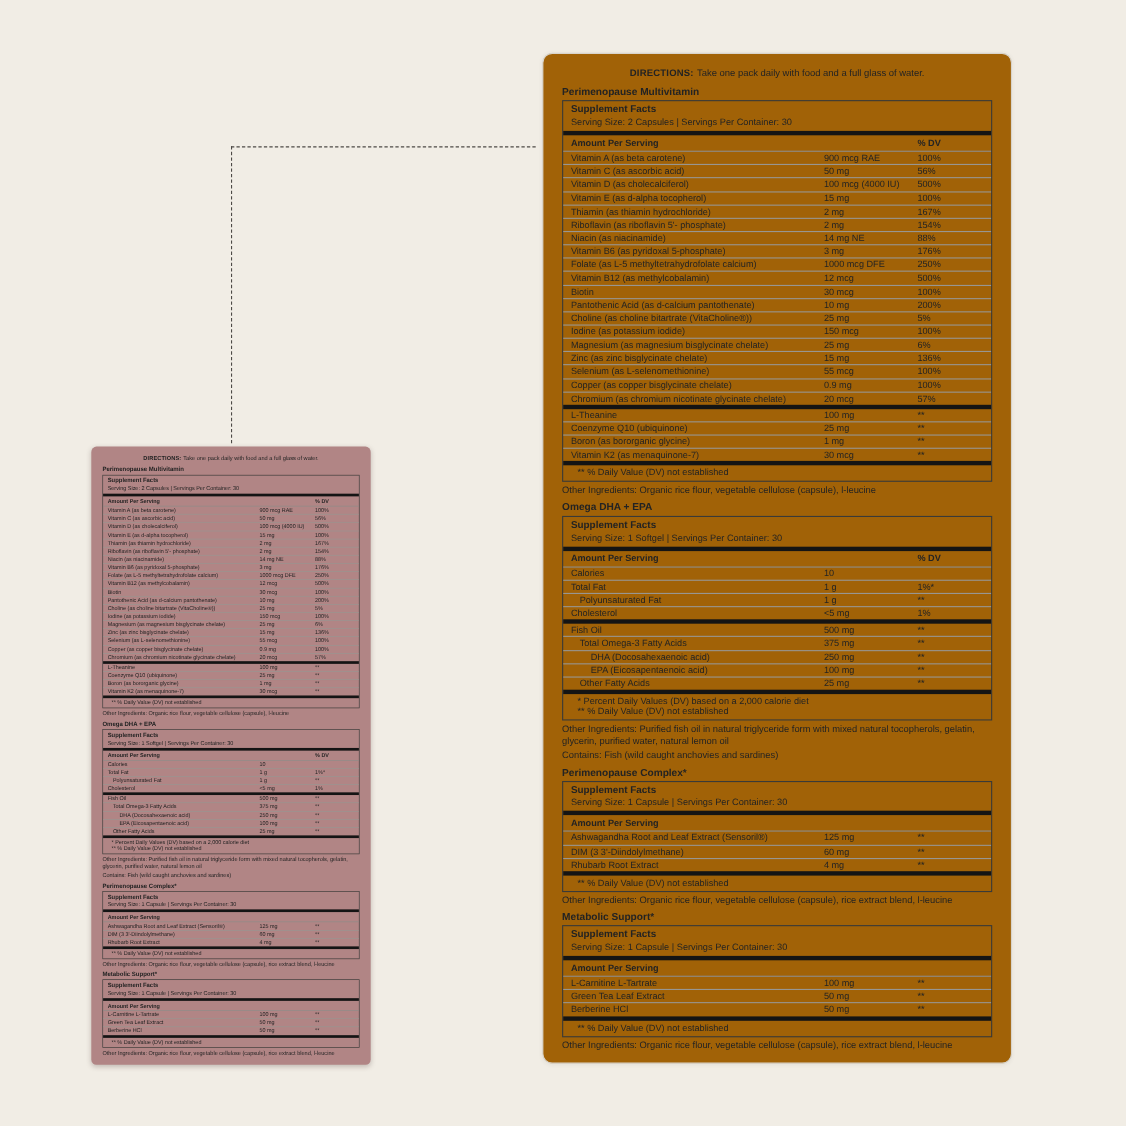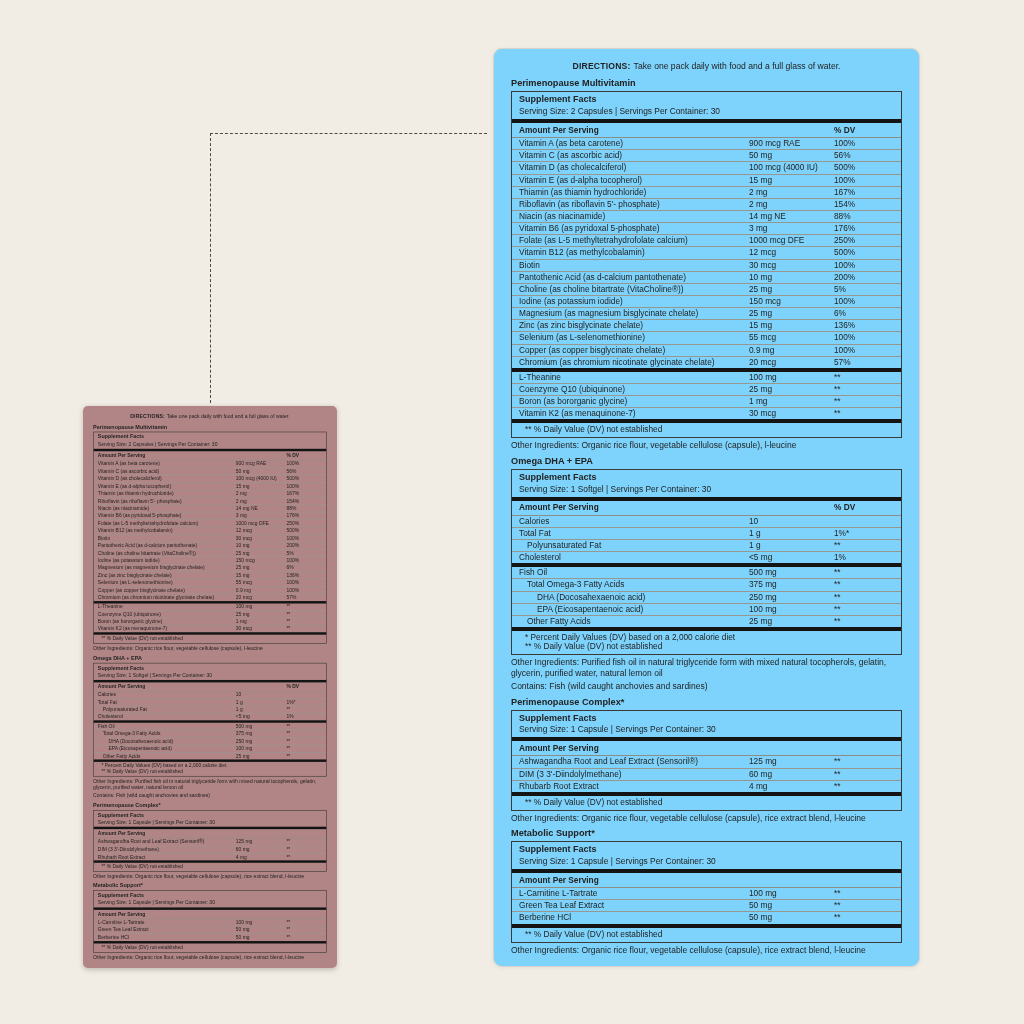--- a/index.html
+++ b/index.html
@@ -25,21 +25,21 @@
   
   .label-surface {
     position:absolute; box-sizing:border-box;
     width:427px; height:919px;
     padding:10px 17px 8px;
     overflow:hidden;
     line-height:1.2;
   }
   .panel {
     left:493px; top:48px;
-    background:#7dd3fc;
+    background:#a16207;
     border:1px solid #d9d4cb;
     border-radius:9px;
     box-shadow:0 1px 4px rgba(60,50,40,0.07);
   }
   .mini {
     left:83px; top:406px;
     background:#b18585;
     border-radius:8px;
     transform:scale(0.5948, 0.6115);
     transform-origin:top left;

